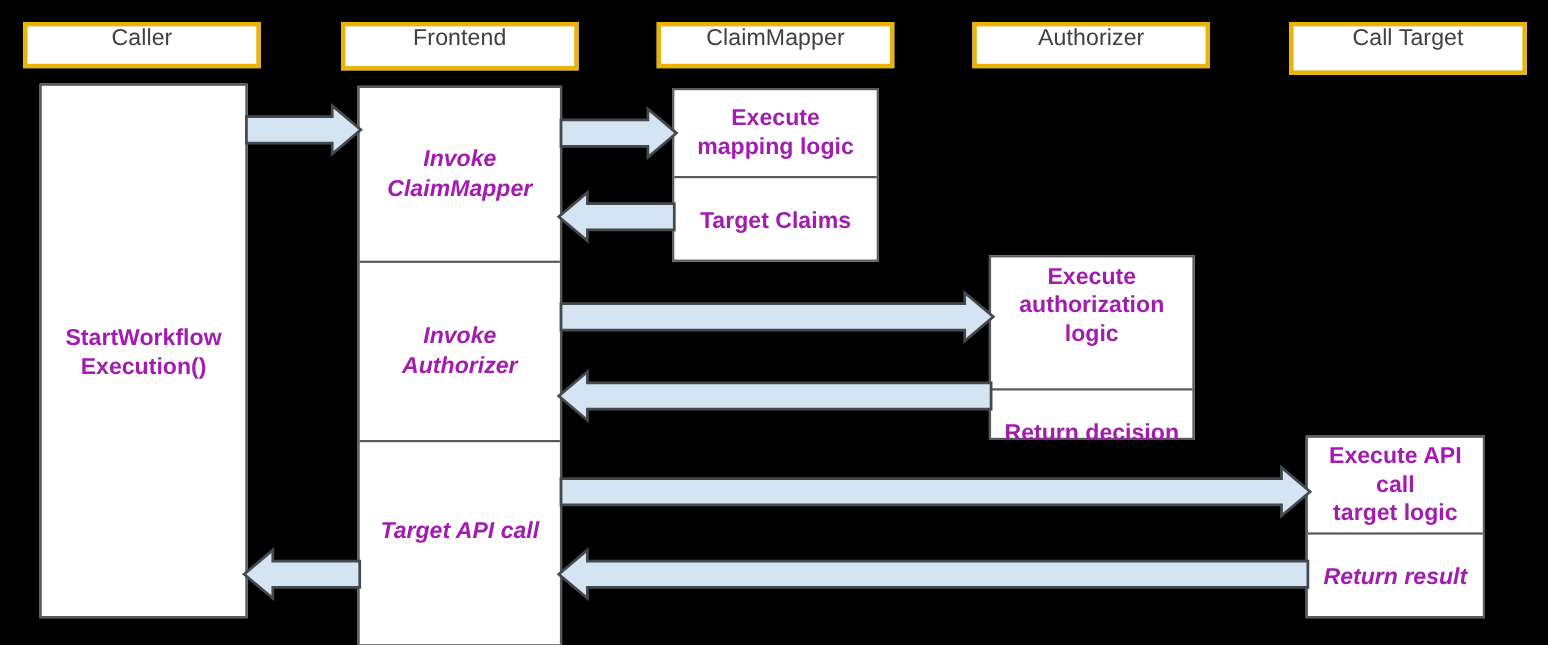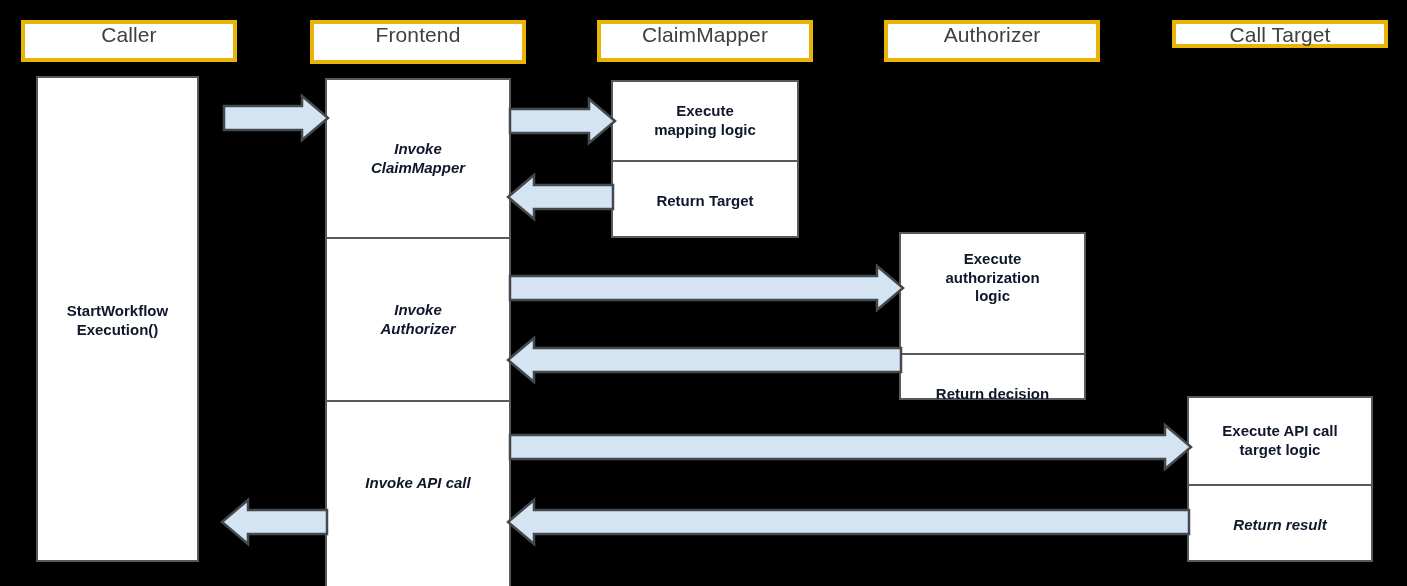--- a/index.html
+++ b/index.html
@@ -27,22 +27,22 @@
     position:absolute;
     background:#ffffff;
     border:2px solid #58595b;
     box-sizing:border-box;
   }
   .cell{
     position:absolute;
     left:0;right:0;
     display:flex;align-items:center;justify-content:center;
     text-align:center;
-    color:#0f172a;
-    font-size:15px;
+    color:#a21caf;
+    font-size:21px;
     font-weight:bold;
     line-height:1.25;
     box-sizing:border-box;
     padding:0 6px;
   }
   .cell.div-top{border-top:2px solid #58595b;}
 
   
   .arrow{position:absolute;}
   .arrow svg{display:block;overflow:visible;}
@@ -57,61 +57,61 @@
   </div>
   <div class="hdr" style="left:310px;top:20px;width:216px;height:44px;">
     <span>Frontend</span>
   </div>
   <div class="hdr" style="left:597px;top:20px;width:216px;height:42px;">
     <span>ClaimMapper</span>
   </div>
   <div class="hdr" style="left:884px;top:20px;width:216px;height:42px;">
     <span>Authorizer</span>
   </div>
-  <div class="hdr" style="left:1172px;top:20px;width:216px;height:28px;">
+  <div class="hdr" style="left:1172px;top:20px;width:216px;height:48px;">
     <span>Call Target</span>
   </div>
 
-  <div class="lane" style="left:36px;top:76px;width:163px;height:486px;">
+  <div class="lane" style="left:36px;top:76px;width:189px;height:486px;">
     <div class="cell" style="top:0;height:486px;">
       <span>StartWorkflow<br>Execution()</span>
     </div>
   </div>
 
   <div class="lane" style="left:325px;top:78px;width:186px;height:570px;font-style:italic;">
     <div class="cell" style="top:0;height:157px;">
       <span>Invoke<br>ClaimMapper</span>
     </div>
     <div class="cell div-top" style="top:157px;height:163px;">
       <span>Invoke<br>Authorizer</span>
     </div>
     <div class="cell div-top" style="top:320px;height:164px;">
-      <span>Invoke API call</span>
+      <span>Target API call</span>
     </div>
   </div>
 
   <div class="lane" style="left:611px;top:80px;width:188px;height:158px;">
     <div class="cell" style="top:0;height:78px;">
       <span>Execute<br>mapping logic</span>
     </div>
     <div class="cell div-top" style="top:78px;height:80px;">
-      <span>Return Target</span>
+      <span>Target Claims</span>
     </div>
   </div>
 
   <div class="lane" style="left:899px;top:232px;width:187px;height:168px;">
     <div class="cell" style="top:0;height:88px;">
       <span>Execute<br>authorization<br>logic</span>
     </div>
     <div class="cell div-top" style="top:88px;height:80px;margin-top:31px;">
       <span>Return decision</span>
     </div>
   </div>
 
-  <div class="lane" style="left:1187px;top:396px;width:186px;height:166px;">
+  <div class="lane" style="left:1187px;top:396px;width:163px;height:166px;">
     <div class="cell" style="top:0;height:86px;">
       <span>Execute API call<br>target logic</span>
     </div>
     <div class="cell div-top" style="top:86px;height:80px;font-style:italic;">
       <span>Return result</span>
     </div>
   </div>
 
   <div class="arrow" style="left:224px;top:96px;width:104px;height:44px;">
     <svg width="104" height="44" viewBox="0 0 104 44" preserveAspectRatio="none">

